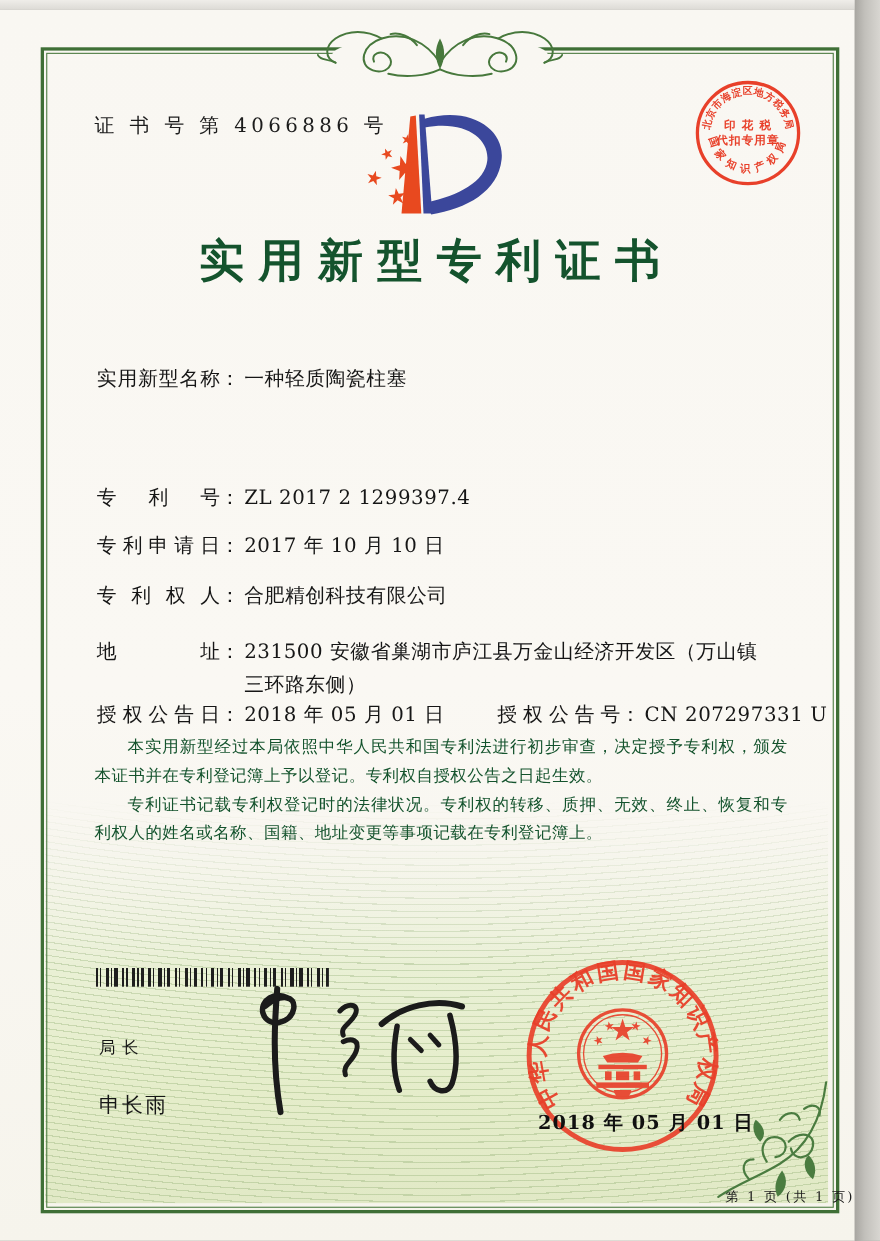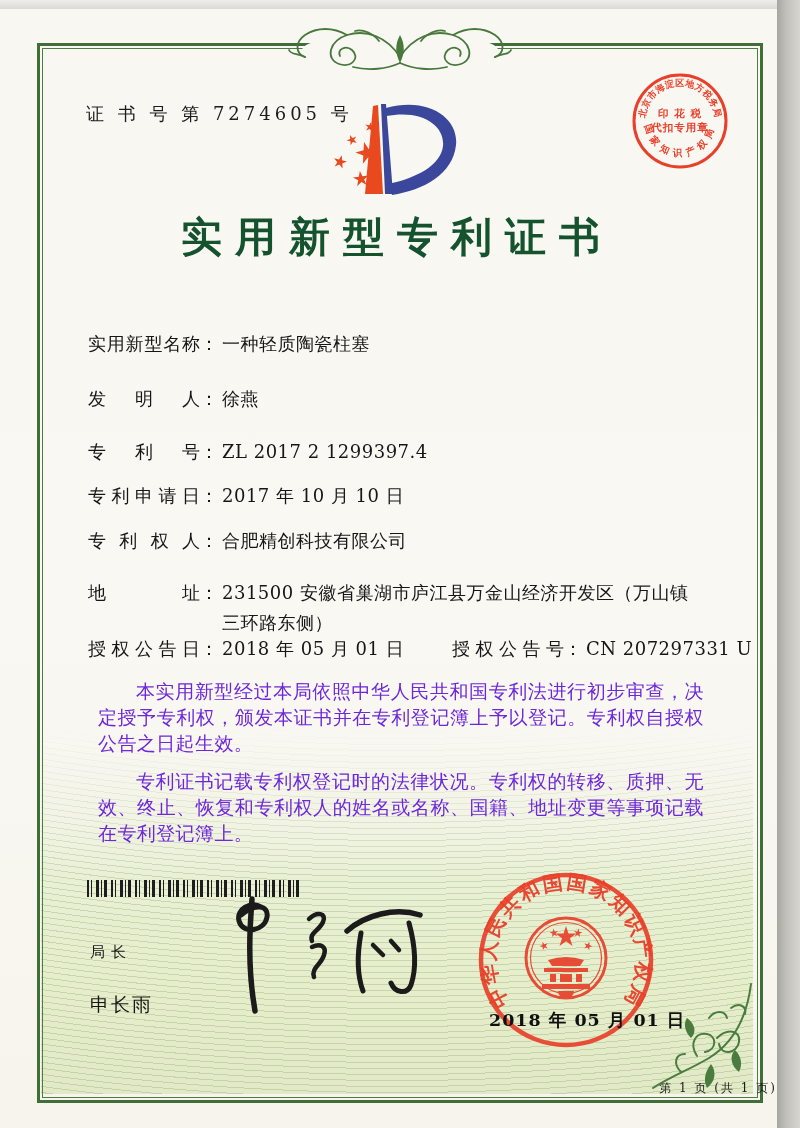--- a/index.html
+++ b/index.html
@@ -43,21 +43,21 @@
   .cert-no{left:86px;top:102px;font-size:18px;color:#1c1c1c;letter-spacing:4px;}
   .title{left:0;top:210px;width:794px;text-align:center;
     font-size:41px;font-weight:bold;color:#14532d;letter-spacing:13px;}
   .f-row{position:absolute;left:88px;font-size:18px;color:#161616;z-index:3;}
   .f-label{display:inline-block;width:112px;text-align:justify;text-align-last:justify;}
   .f-colon{display:inline-block;margin:0 4px 0 0;}
   .f-value{letter-spacing:.5px;}
   .f-value-block{display:inline-block;vertical-align:top;width:478px;
     letter-spacing:.5px;line-height:30px;}
   .para-block{left:86px;top:667px;width:630px;z-index:3;}
-  .para-block p{margin:12px;font-size:19px;line-height:25.9px;color:#6d28d9;
+  .para-block p{margin:0;font-size:15px;line-height:25.9px;color:#14532d;
     text-align:justify;text-indent:2em;letter-spacing:.4px;}
   .barcode{left:87px;top:880px;width:212px;height:17px;z-index:3;
     background:repeating-linear-gradient(90deg,
       #1e1e1e 0 2px,transparent 2px 4px,
       #1e1e1e 4px 5px,transparent 5px 9px,
       #1e1e1e 9px 12px,transparent 12px 14px,
       #1e1e1e 14px 15px,transparent 15px 17px,
       #1e1e1e 17px 20px,transparent 20px 24px);}
   .sig-title{left:90px;top:943px;font-size:15px;letter-spacing:6px;color:#161616;z-index:3;}
   .sig-name{left:90px;top:976px;font-size:19px;letter-spacing:2px;color:#161616;z-index:3;margin-top:16px;}
@@ -144,29 +144,26 @@
     <text font-size="9" fill="#e8402a" letter-spacing="0.5" font-family="DejaVu Serif, Liberation Serif, serif" font-weight="bold">
       <textPath href="#taxTop" startOffset="50%" text-anchor="middle">北京市海淀区地方税务局</textPath>
     </text>
     <text font-size="9.5" fill="#e8402a" letter-spacing="5" font-family="DejaVu Serif, Liberation Serif, serif" font-weight="bold">
       <textPath href="#taxBottom" startOffset="50%" text-anchor="middle">国家知识产权局</textPath>
     </text>
     <text x="52" y="48" text-anchor="middle" font-size="10.5" fill="#e8402a" font-weight="bold" letter-spacing="1" font-family="DejaVu Serif, Liberation Serif, serif">印 花 税</text>
     <text x="52" y="62" text-anchor="middle" font-size="10.5" fill="#e8402a" font-weight="bold" letter-spacing="1" font-family="DejaVu Serif, Liberation Serif, serif">代扣专用章</text>
   </svg>
 
-  <div class="abs cert-no">证 书 号 第 7274605 号</div>
+  <div class="abs cert-no">证 书 号 第 4066886 号</div>
 
   <div class="abs title">实用新型专利证书</div>
 
   <div class="f-row" style="top:332px;">
     <span class="f-label">实用新型名称</span><span class="f-colon">：</span><span class="f-value">一种轻质陶瓷柱塞</span>
-  </div>
-  <div class="f-row" style="top:387px;">
-    <span class="f-label">发明人</span><span class="f-colon">：</span><span class="f-value">徐燕</span>
   </div>
   <div class="f-row" style="top:440px;">
     <span class="f-label">专利号</span><span class="f-colon">：</span><span class="f-value">ZL 2017 2 1299397.4</span>
   </div>
   <div class="f-row" style="top:484px;">
     <span class="f-label">专利申请日</span><span class="f-colon">：</span><span class="f-value">2017 年 10 月 10 日</span>
   </div>
   <div class="f-row" style="top:529px;">
     <span class="f-label">专利权人</span><span class="f-colon">：</span><span class="f-value">合肥精创科技有限公司</span>
   </div>

